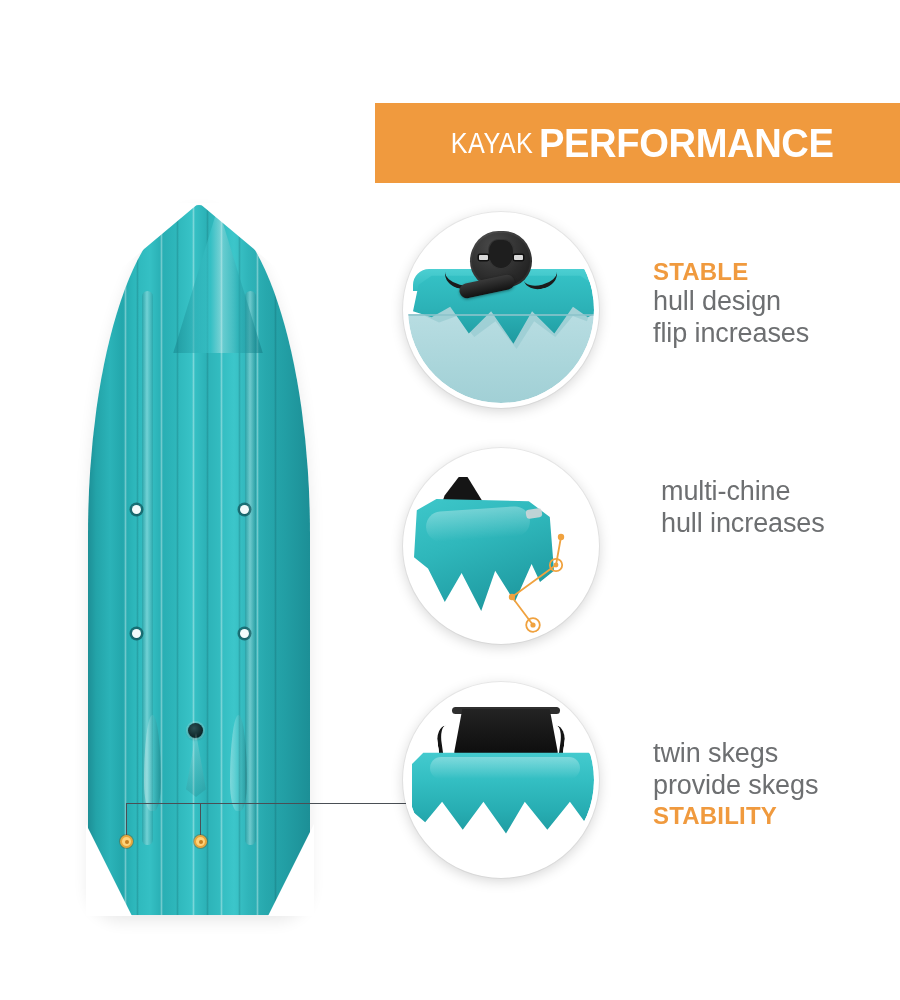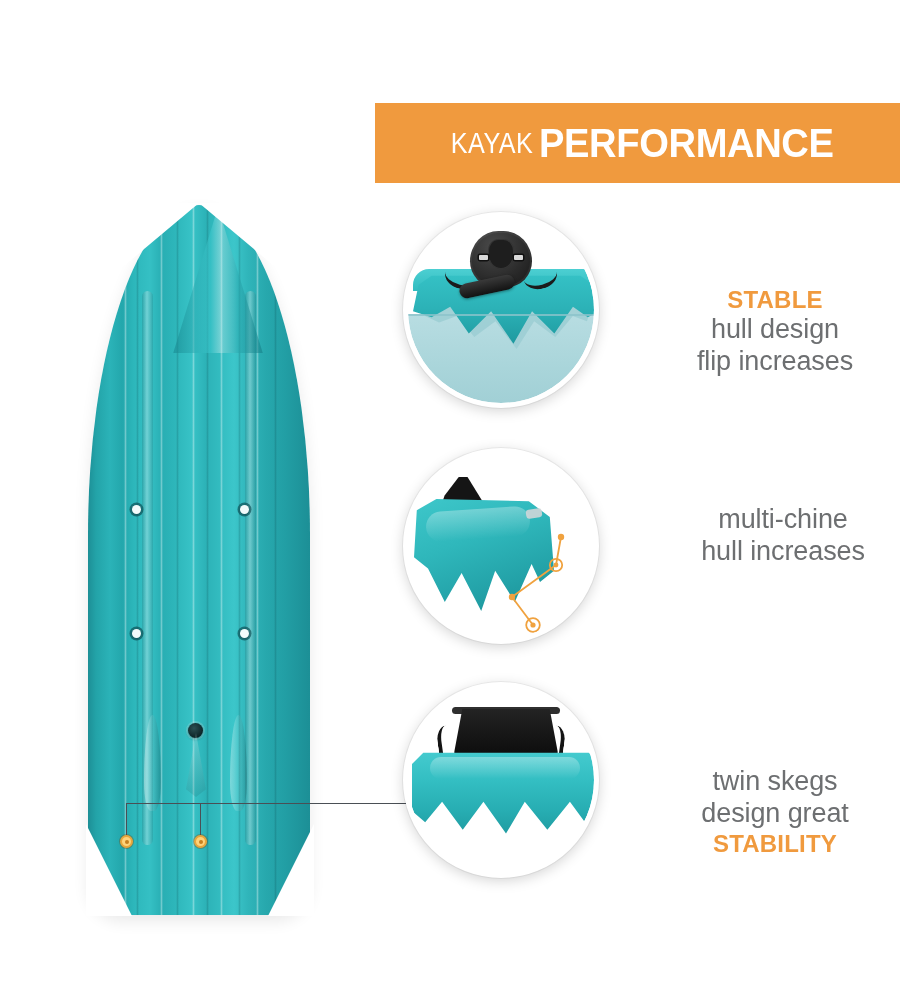--- a/index.html
+++ b/index.html
@@ -387,24 +387,23 @@
     border-left: 4px solid #141414;
     border-radius: 40% 0 0 30%;
   }
   .bungee.l { left: 30px; transform: rotate(-8deg); }
   .bungee.r { right: 30px; transform: rotate(8deg) scaleX(-1); }
 
   
   .textblock {
     position: absolute;
     width: 244px;
-    text-align: center;
+    text-align: left;
     line-height: 1.18;
     white-space: nowrap;
-    margin-top: 28px;
   }
   .textblock .line {
     display: block;
     font-size: 27px;
     color: #6d6f71;
     font-weight: 400;
     letter-spacing: -0.1px;
   }
   .textblock .line.accent {
     color: #f09a3e;
@@ -522,17 +521,17 @@
       <div class="tankwell"></div>
       <div class="bungee l"></div>
       <div class="bungee r"></div>
       <div class="rear-hull"></div>
       <div class="rear-shine"></div>
     </div>
   </div>
 
   <div class="textblock t3">
     <span class="line">twin skegs</span>
-    <span class="line">design great</span>
+    <span class="line">provide skegs</span>
     <span class="line accent">STABILITY</span>
   </div>
 
 </div>
 
 </body></html>

